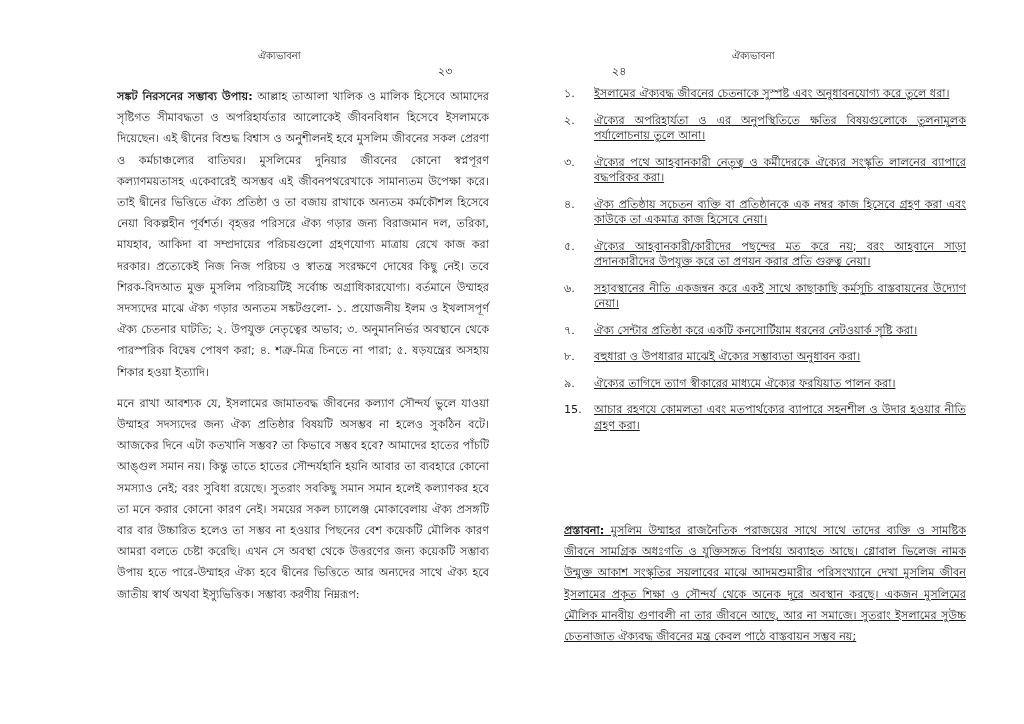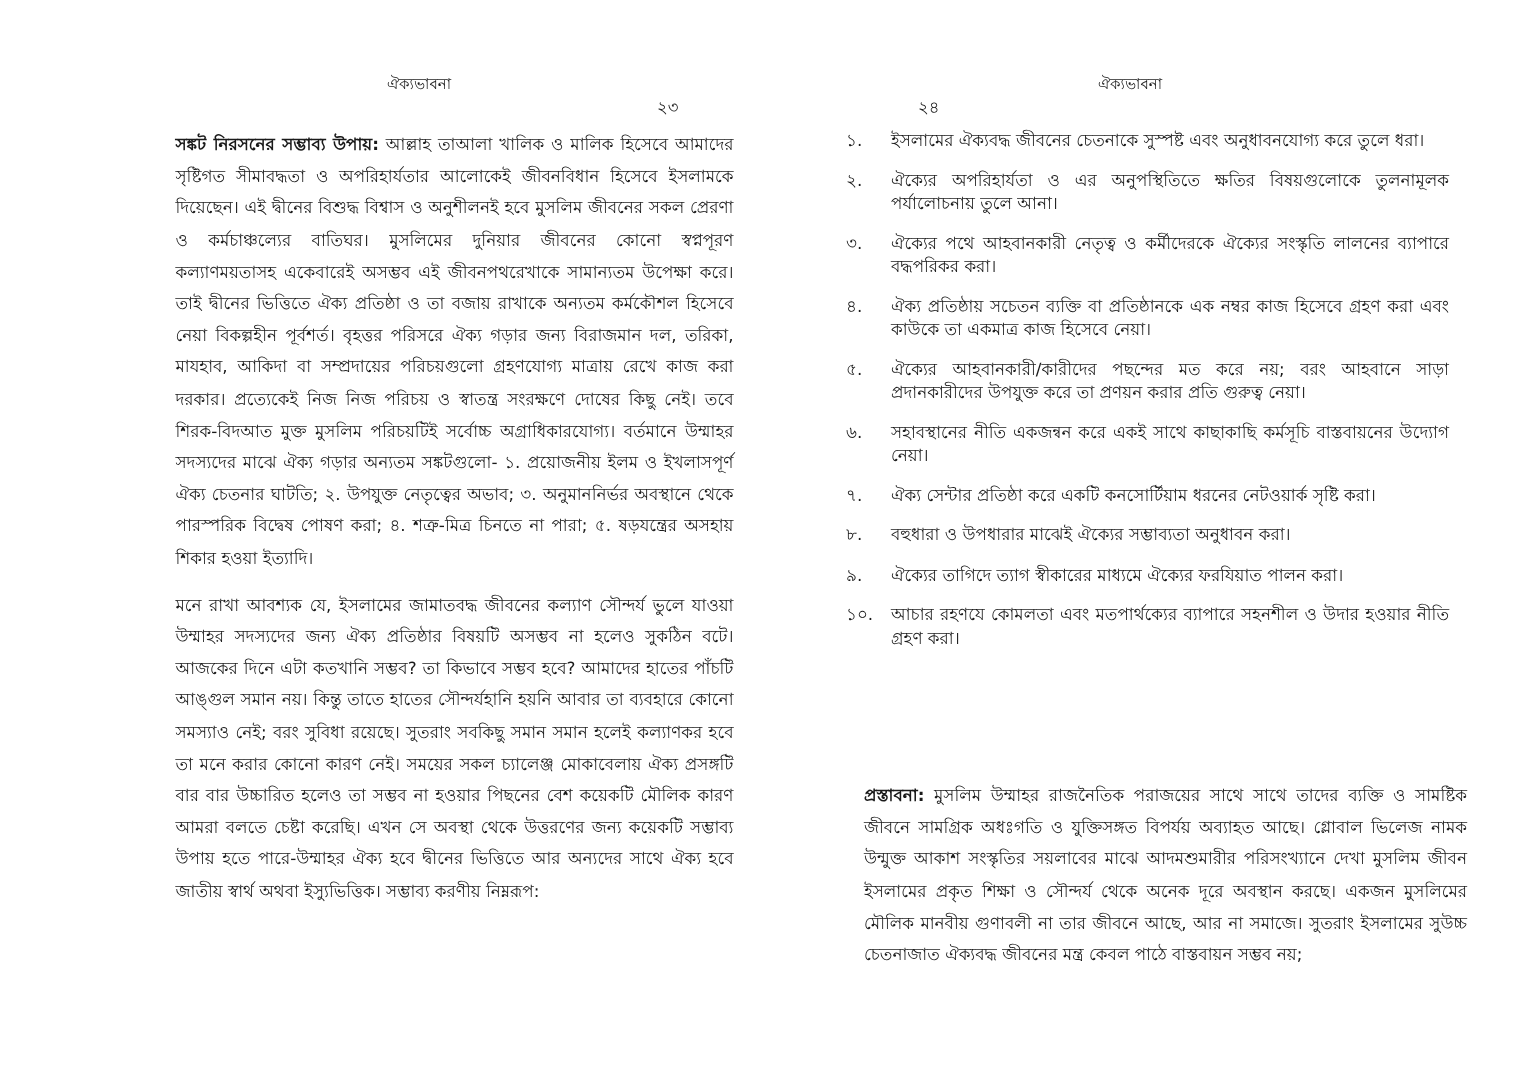--- a/index.html
+++ b/index.html
@@ -21,25 +21,25 @@
       position: absolute; font-size: 11.2px; line-height: 21.2px;
       text-align: justify; text-align-last: left;
     }
     .page-left .body-text { left: 117px; top: 86px; width: 372px; }
     .para { margin: 0 0 10px 0; }
     .bold { font-weight: bold; }
 
     .list { position: absolute; left: 52px; top: 86px; width: 402px; margin: 0; padding: 0; list-style: none; }
     .list li { display: flex; font-size: 11.2px; line-height: 15.5px; margin-bottom: 11px; }
     .list .num { width: 30px; flex: 0 0 30px; }
-    .list .txt { flex: 1; text-align: justify; }
+    .list .txt { flex: 1; text-align: justify; text-decoration: underline; }
 
     .right-para {
-      position: absolute; left: 64px; top: 520px; width: 402px;
-      font-size: 11.2px; line-height: 21.2px; text-align: justify; margin: 0;
+      position: absolute; left: 52px; top: 520px; width: 402px;
+      font-size: 11.2px; line-height: 21.2px; text-align: justify; margin: 0; text-decoration: underline;
     }
   </style>
 </head>
 <body>
 
 <div class="page page-left">
   <div class="header-title">ঐক্যভাবনা</div>
   <div class="header-num">২৩</div>
   <div class="body-text">
     <p class="para"><span class="bold">সঙ্কট নিরসনের সম্ভাব্য উপায়:</span><span> আল্লাহ তাআলা খালিক ও মালিক হিসেবে আমাদের সৃষ্টিগত সীমাবদ্ধতা ও অপরিহার্যতার আলোকেই জীবনবিধান হিসেবে ইসলামকে দিয়েছেন। এই দ্বীনের বিশুদ্ধ বিশ্বাস ও অনুশীলনই হবে মুসলিম জীবনের সকল প্রেরণা ও কর্মচাঞ্চল্যের বাতিঘর। মুসলিমের দুনিয়ার জীবনের কোনো স্বপ্নপূরণ কল্যাণময়তাসহ একেবারেই অসম্ভব এই জীবনপথরেখাকে সামান্যতম উপেক্ষা করে। তাই দ্বীনের ভিত্তিতে ঐক্য প্রতিষ্ঠা ও তা বজায় রাখাকে অন্যতম কর্মকৌশল হিসেবে নেয়া বিকল্পহীন পূর্বশর্ত। বৃহত্তর পরিসরে ঐক্য গড়ার জন্য বিরাজমান দল, তরিকা, মাযহাব, আকিদা বা সম্প্রদায়ের পরিচয়গুলো গ্রহণযোগ্য মাত্রায় রেখে কাজ করা দরকার। প্রত্যেকেই নিজ নিজ পরিচয় ও স্বাতন্ত্র সংরক্ষণে দোষের কিছু নেই। তবে শিরক-বিদআত মুক্ত মুসলিম পরিচয়টিই সর্বোচ্চ অগ্রাধিকারযোগ্য। বর্তমানে উম্মাহর সদস্যদের মাঝে ঐক্য গড়ার অন্যতম সঙ্কটগুলো- ১. প্রয়োজনীয় ইলম ও ইখলাসপূর্ণ ঐক্য চেতনার ঘাটতি; ২. উপযুক্ত নেতৃত্বের অভাব; ৩. অনুমাননির্ভর অবস্থানে থেকে পারস্পরিক বিদ্বেষ পোষণ করা; ৪. শত্রু-মিত্র চিনতে না পারা; ৫. ষড়যন্ত্রের অসহায় শিকার হওয়া ইত্যাদি।</span></p>
@@ -81,18 +81,18 @@
       </li>
     <li>
         <span class="num">৮.</span>
         <span class="txt">বহুধারা ও উপধারার মাঝেই ঐক্যের সম্ভাব্যতা অনুধাবন করা।</span>
       </li>
     <li>
         <span class="num">৯.</span>
         <span class="txt">ঐক্যের তাগিদে ত্যাগ স্বীকারের মাধ্যমে ঐক্যের ফরযিয়াত পালন করা।</span>
       </li>
     <li>
-        <span class="num">১০.</span>
+        <span class="num">15.</span>
         <span class="txt">আচার রহণযে কোমলতা এবং মতপার্থক্যের ব্যাপারে সহনশীল ও উদার হওয়ার নীতি গ্রহণ করা।</span>
       </li>
   </ul>
   <p class="right-para"><span class="bold">প্রস্তাবনা:</span><span> মুসলিম উম্মাহর রাজনৈতিক পরাজয়ের সাথে সাথে তাদের ব্যক্তি ও সামষ্টিক জীবনে সামগ্রিক অধঃগতি ও যুক্তিসঙ্গত বিপর্যয় অব্যাহত আছে। গ্লোবাল ভিলেজ নামক উন্মুক্ত আকাশ সংস্কৃতির সয়লাবের মাঝে আদমশুমারীর পরিসংখ্যানে দেখা মুসলিম জীবন ইসলামের প্রকৃত শিক্ষা ও সৌন্দর্য থেকে অনেক দূরে অবস্থান করছে। একজন মুসলিমের মৌলিক মানবীয় গুণাবলী না তার জীবনে আছে, আর না সমাজে। সুতরাং ইসলামের সুউচ্চ চেতনাজাত ঐক্যবদ্ধ জীবনের মন্ত্র কেবল পাঠে বাস্তবায়ন সম্ভব নয়;</span></p>
 </div>
 
 </body></html>

